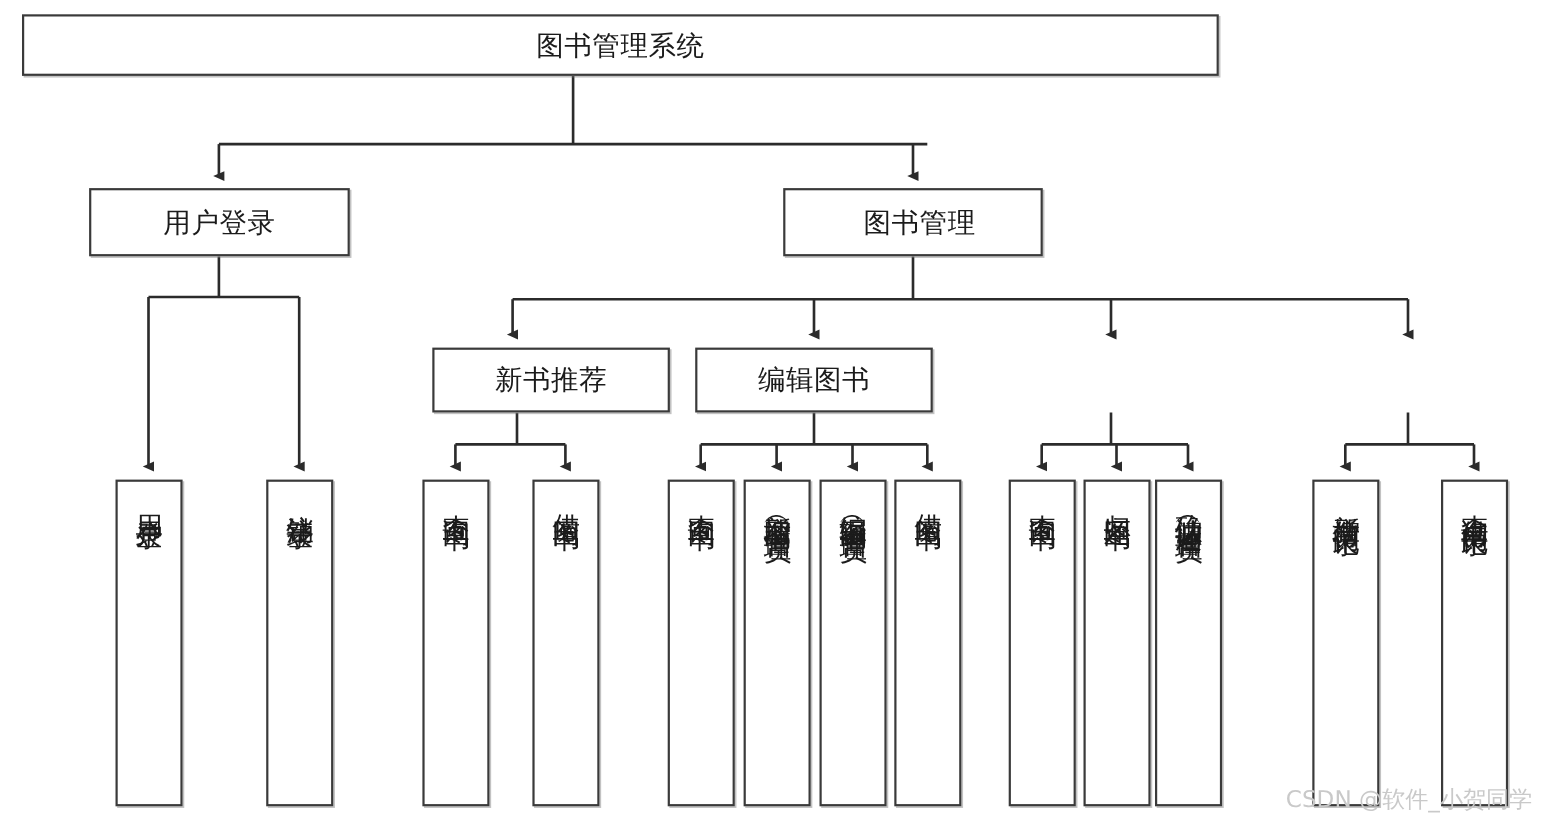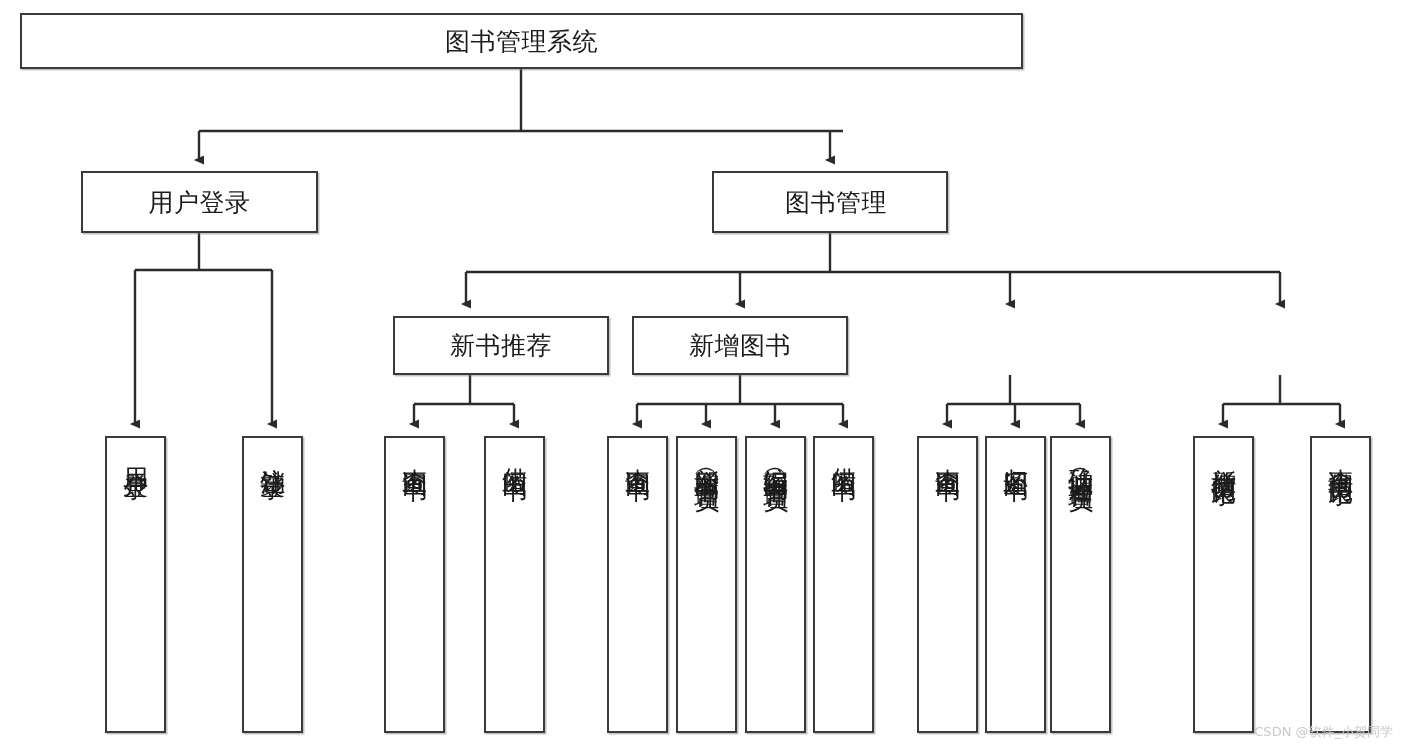--- a/index.html
+++ b/index.html
@@ -60,21 +60,21 @@
     text-orientation: upright;
     font-size: 25px;
     line-height: 1.02;
     letter-spacing: 3px;
     white-space: nowrap;
   }
   #watermark {
     position: absolute;
     right: 12px;
     bottom: 6px;
-    font-size: 13px;
+    font-size: 21px;
     color: #c9c9c9;
     z-index: 5;
     white-space: nowrap;
     font-family: "DejaVu Sans", "Liberation Sans", sans-serif;
   }
 </style>
 </head>
 <body>
 
 <div id="canvas">
@@ -122,38 +122,38 @@
       <path d="M1015,404 L1015,424" marker-end="url(#arrow)"></path>
       <path d="M1080,404 L1080,424" marker-end="url(#arrow)"></path>
 
       <path d="M1280,375 L1280,404"></path>
       <path d="M1223,404 L1340,404"></path>
       <path d="M1223,404 L1223,424" marker-end="url(#arrow)"></path>
       <path d="M1340,404 L1340,424" marker-end="url(#arrow)"></path>
     </g>
   </svg>
 
-  <div class="node root horiz" style="left:20px; top:13px; width:1003px; height:56px;">
+  <div class="node root horiz" style="left:20px; top:13px; width:1088px; height:56px;">
     <span class="label">图书管理系统</span>
   </div>
 
   <div class="node horiz" style="left:81px; top:171px; width:237px; height:62px;">
     <span class="label">用户登录</span>
   </div>
 
   <div class="node horiz" style="left:712px; top:171px; width:236px; height:62px;padding-left:12px;">
     <span class="label">图书管理</span>
   </div>
 
   <div class="node horiz" style="left:348px; top:316px; width:216px; height:59px;margin-left:45px;">
     <span class="label">新书推荐</span>
   </div>
 
   <div class="node horiz" style="left:632px; top:316px; width:216px; height:59px;">
-    <span class="label">新增图书</span>
+    <span class="label">编辑图书</span>
   </div>
 
 
 
   <div class="node vert" style="left:105px; top:436px; width:61px; height:297px;">
     <span class="label">用户登录</span>
   </div>
 
   <div class="node vert" style="left:242px; top:436px; width:61px; height:297px;">
     <span class="label">注销登录</span>

